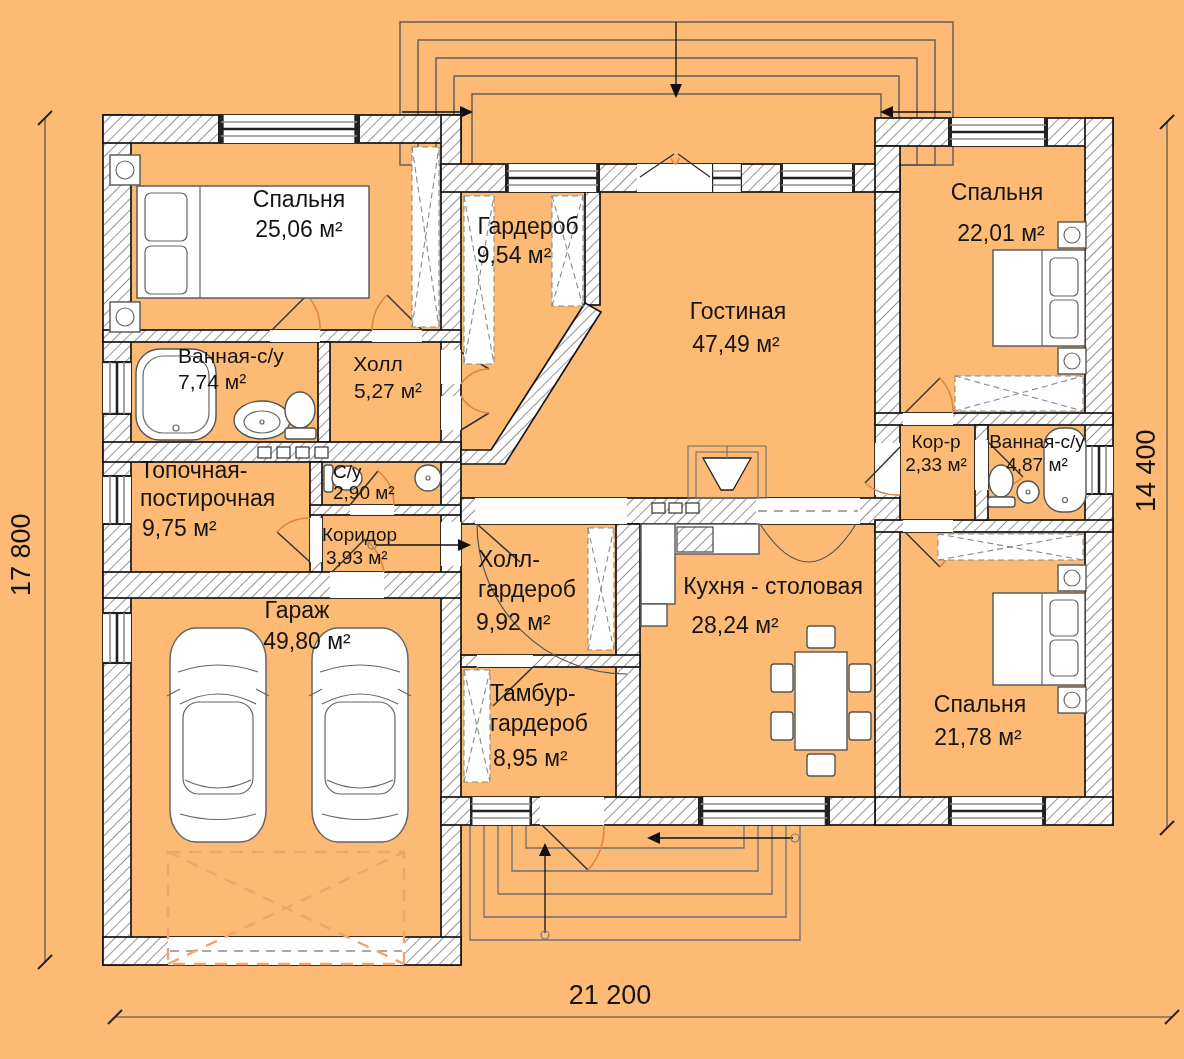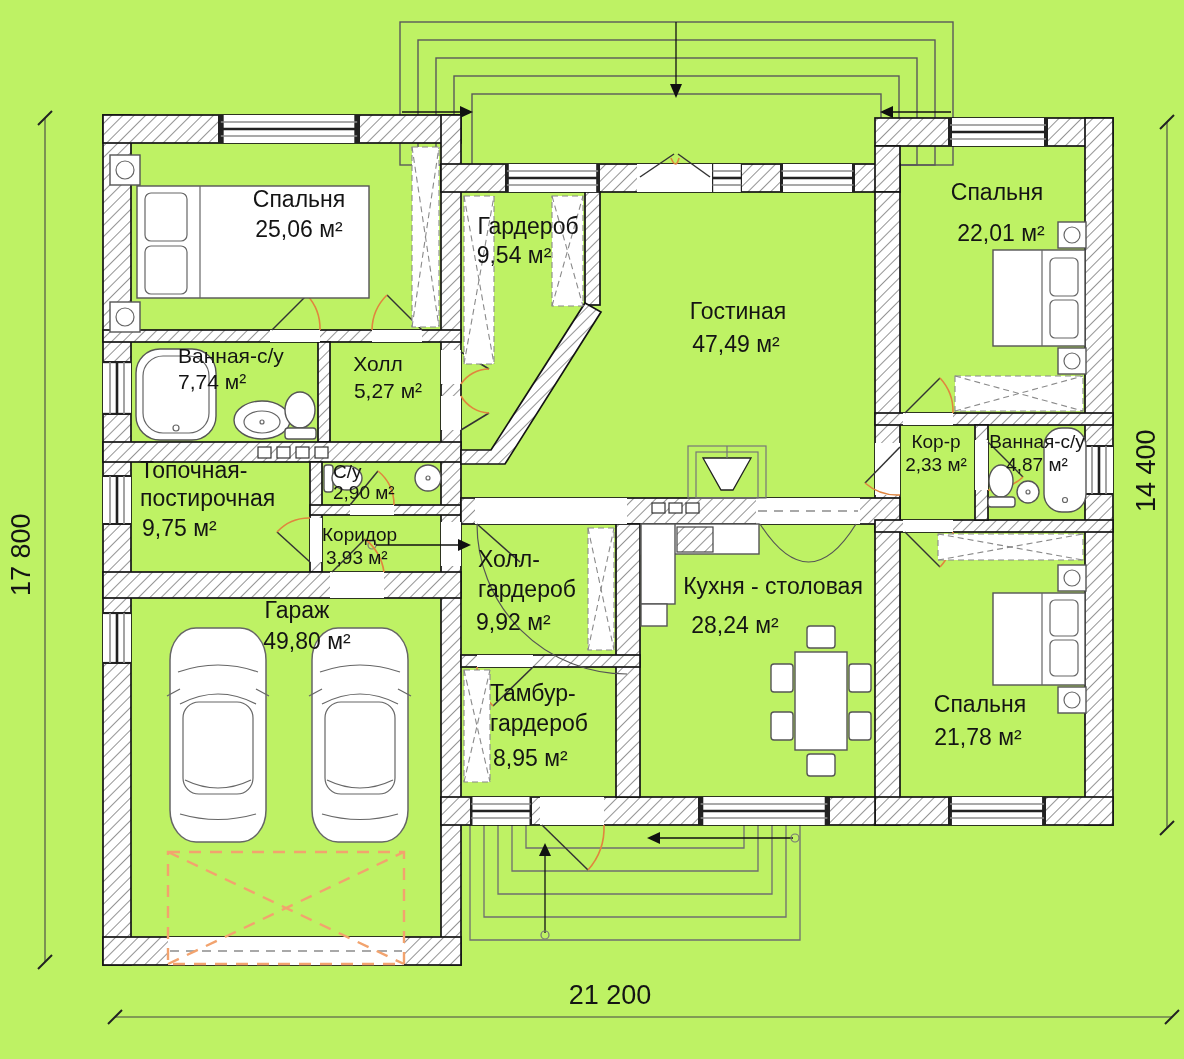--- a/index.html
+++ b/index.html
@@ -1,16 +1,16 @@
 <!DOCTYPE html>
 <html style="--door_arc: #e0853e; --garage_gate: #f2a36e;"><head>
 <meta charset="utf-8">
 <style>
   html,body{margin:0;padding:0;background:#fff}
-  .wrap{width:1184px;height:1059px;position:relative;font-family:"Liberation Sans",sans-serif;background:#bef264;overflow:hidden}
+  .wrap{width:1184px;height:1059px;position:relative;font-family:"Liberation Sans",sans-serif;background:#fdba74;overflow:hidden}
   svg{display:block}
   .wall{fill:url(#hatch);stroke:#141414;stroke-width:1.7}
   .gap{fill:#fff;stroke:none}
   .leaf{stroke:#333;stroke-width:1.5;fill:none}
   .arc{stroke:var(--door_arc,#e0853e);stroke-width:1.6;fill:none}
   .arcK{stroke:#555;stroke-width:1.2;fill:none}
   .dash{stroke:#8c8c8c;stroke-width:1.4;stroke-dasharray:9 7;fill:none}
   .gate{stroke:var(--garage_gate,#f2a36e);stroke-width:2.4;stroke-dasharray:12 9;fill:none}
   .closet{fill:#fff;stroke:#8a8a8a;stroke-width:1.1;stroke-dasharray:6 4}
   .furn{fill:#fff;stroke:#555;stroke-width:1.4}

